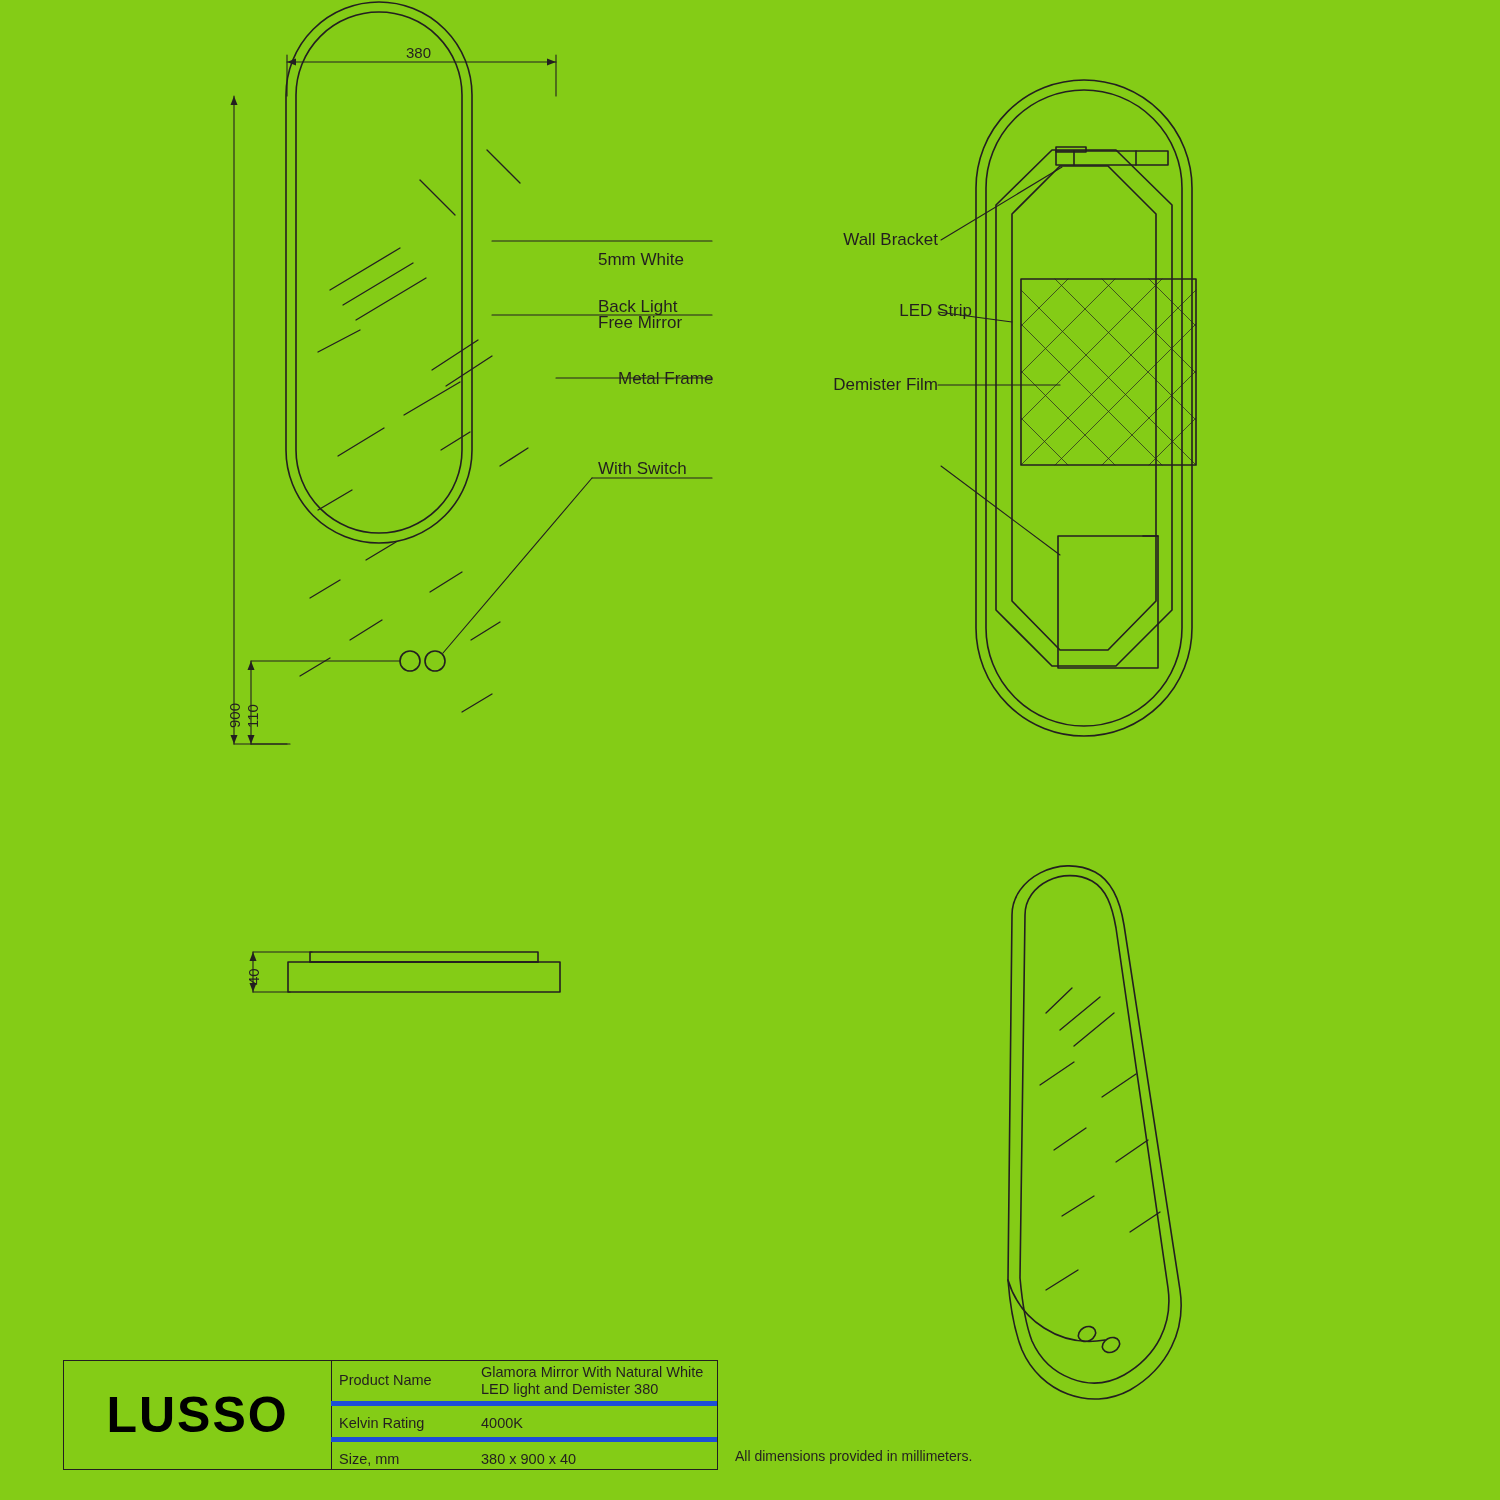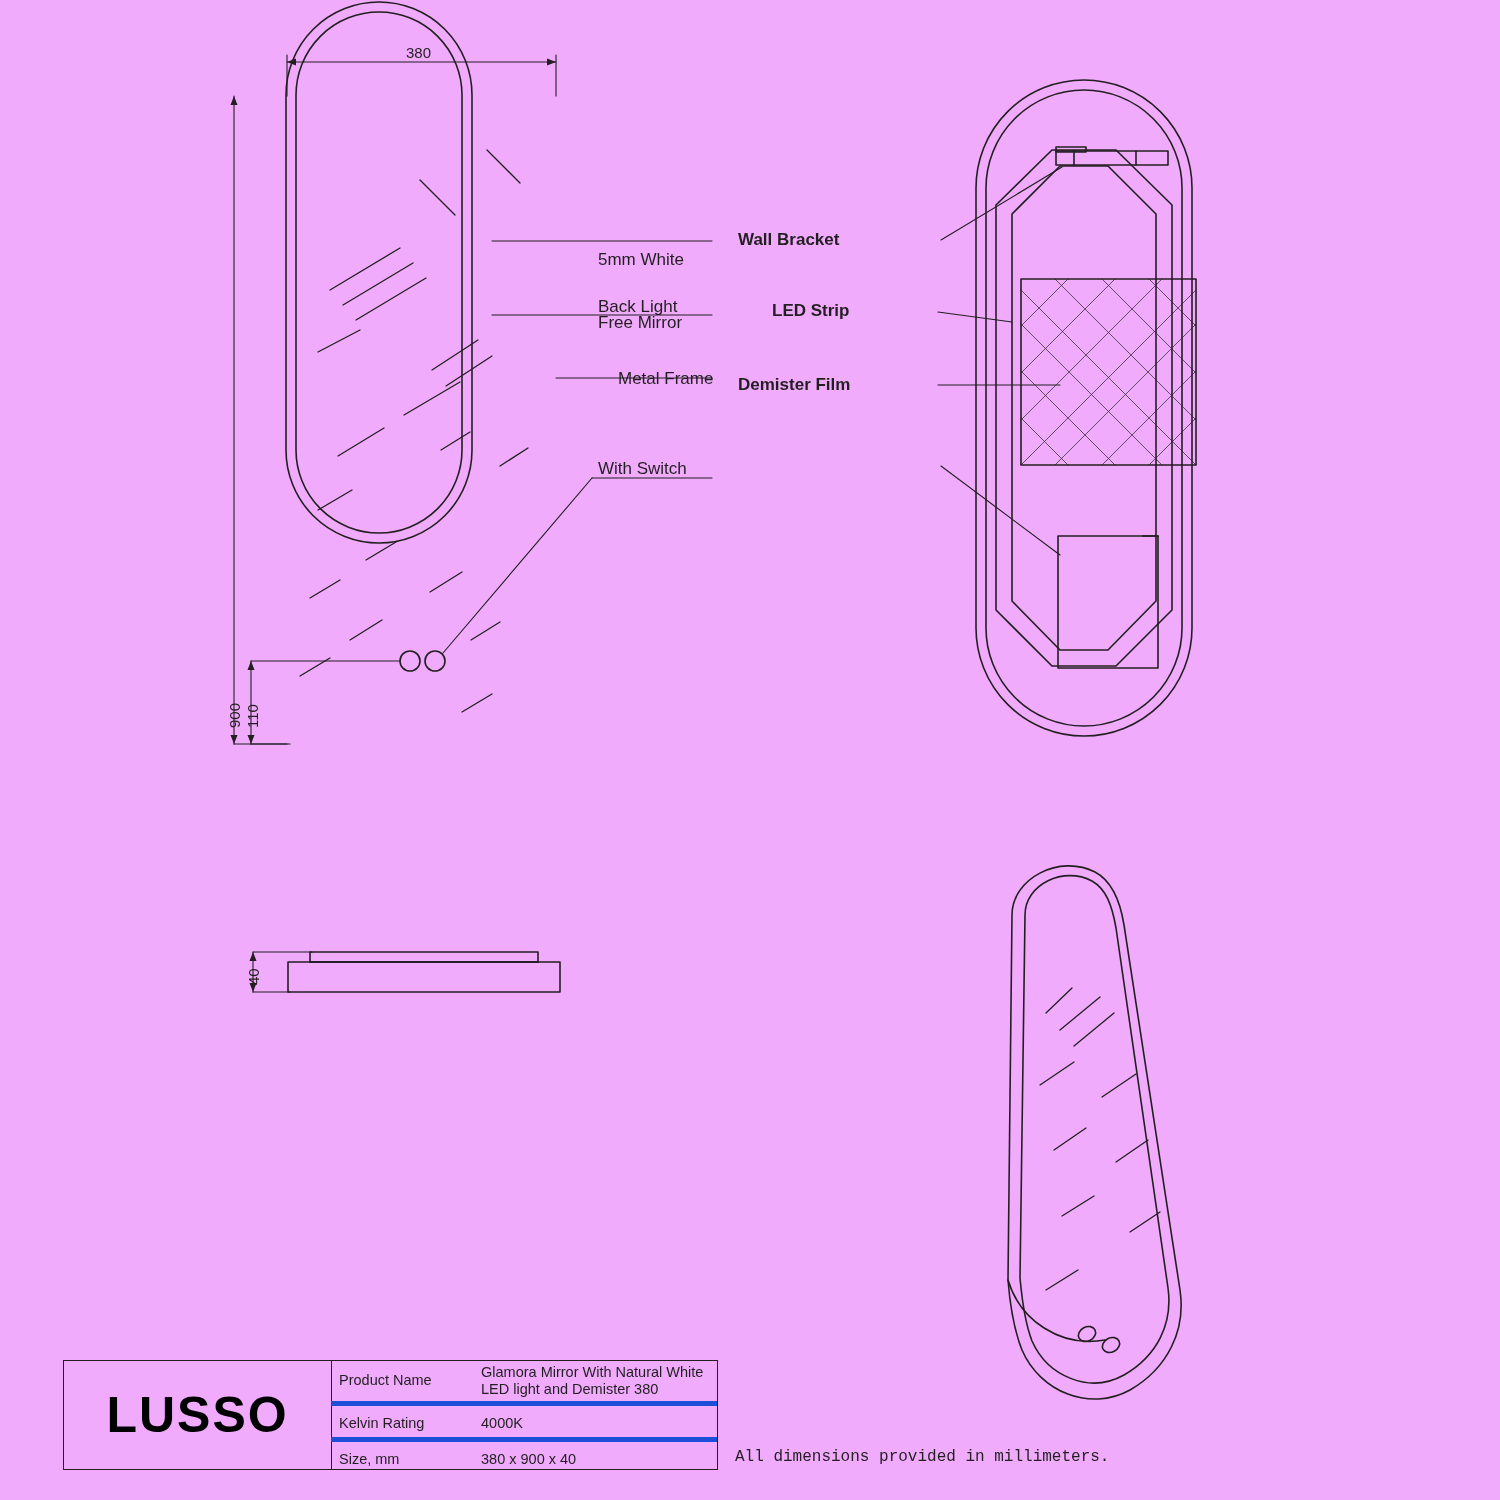--- a/index.html
+++ b/index.html
@@ -4,43 +4,42 @@
 <style>
   html, body {
     margin: 0;
     padding: 0;
     background: #ffffff;
   }
   #page {
     position: relative;
     width: 1500px;
     height: 1500px;
-    background: #f0abfc;
+    background: #84cc16;
     font-family: "Liberation Sans", sans-serif;
     color: #231f20;
     overflow: hidden;
   }
   .svg-layer {
     position: absolute;
     left: 0;
     top: 0;
     width: 1500px;
     height: 1500px;
   }
   .lbl {
     position: absolute;
     font-family: "Liberation Sans", sans-serif;
     font-size: 17px;
     color: #231f20;
     line-height: 21px;
     white-space: pre;
   }
   .lbl.right {
-    text-align: left;
-    font-weight: bold;
+    text-align: right;
   }
   .dim {
     position: absolute;
     font-family: "Liberation Sans", sans-serif;
     font-size: 15px;
     color: #231f20;
     white-space: pre;
   }
   .dim.vert {
     transform: rotate(-90deg);
@@ -107,24 +106,23 @@
     white-space: pre;
     line-height: 17px;
   }
   .tb-row.tall { height: 40px; }
   .tb-row.tall .tb-key { top: 11px; }
   .tb-row.tall .tb-val { top: 3px; }
   #footnote {
     position: absolute;
     left: 735px;
     top: 1448px;
-    font-size: 16px;
-    color: #231f20;
-    white-space: pre;
-    font-family: Liberation Mono, monospace;
+    font-size: 14px;
+    color: #231f20;
+    white-space: pre;
   }
 </style>
 </head>
 <body>
 
 <div id="page">
 
   <svg class="svg-layer" viewBox="0 0 1500 1500" xmlns="http://www.w3.org/2000/svg">
     <g fill="none" stroke="#231f20" stroke-width="1.6" stroke-linecap="round" stroke-linejoin="round">
 

